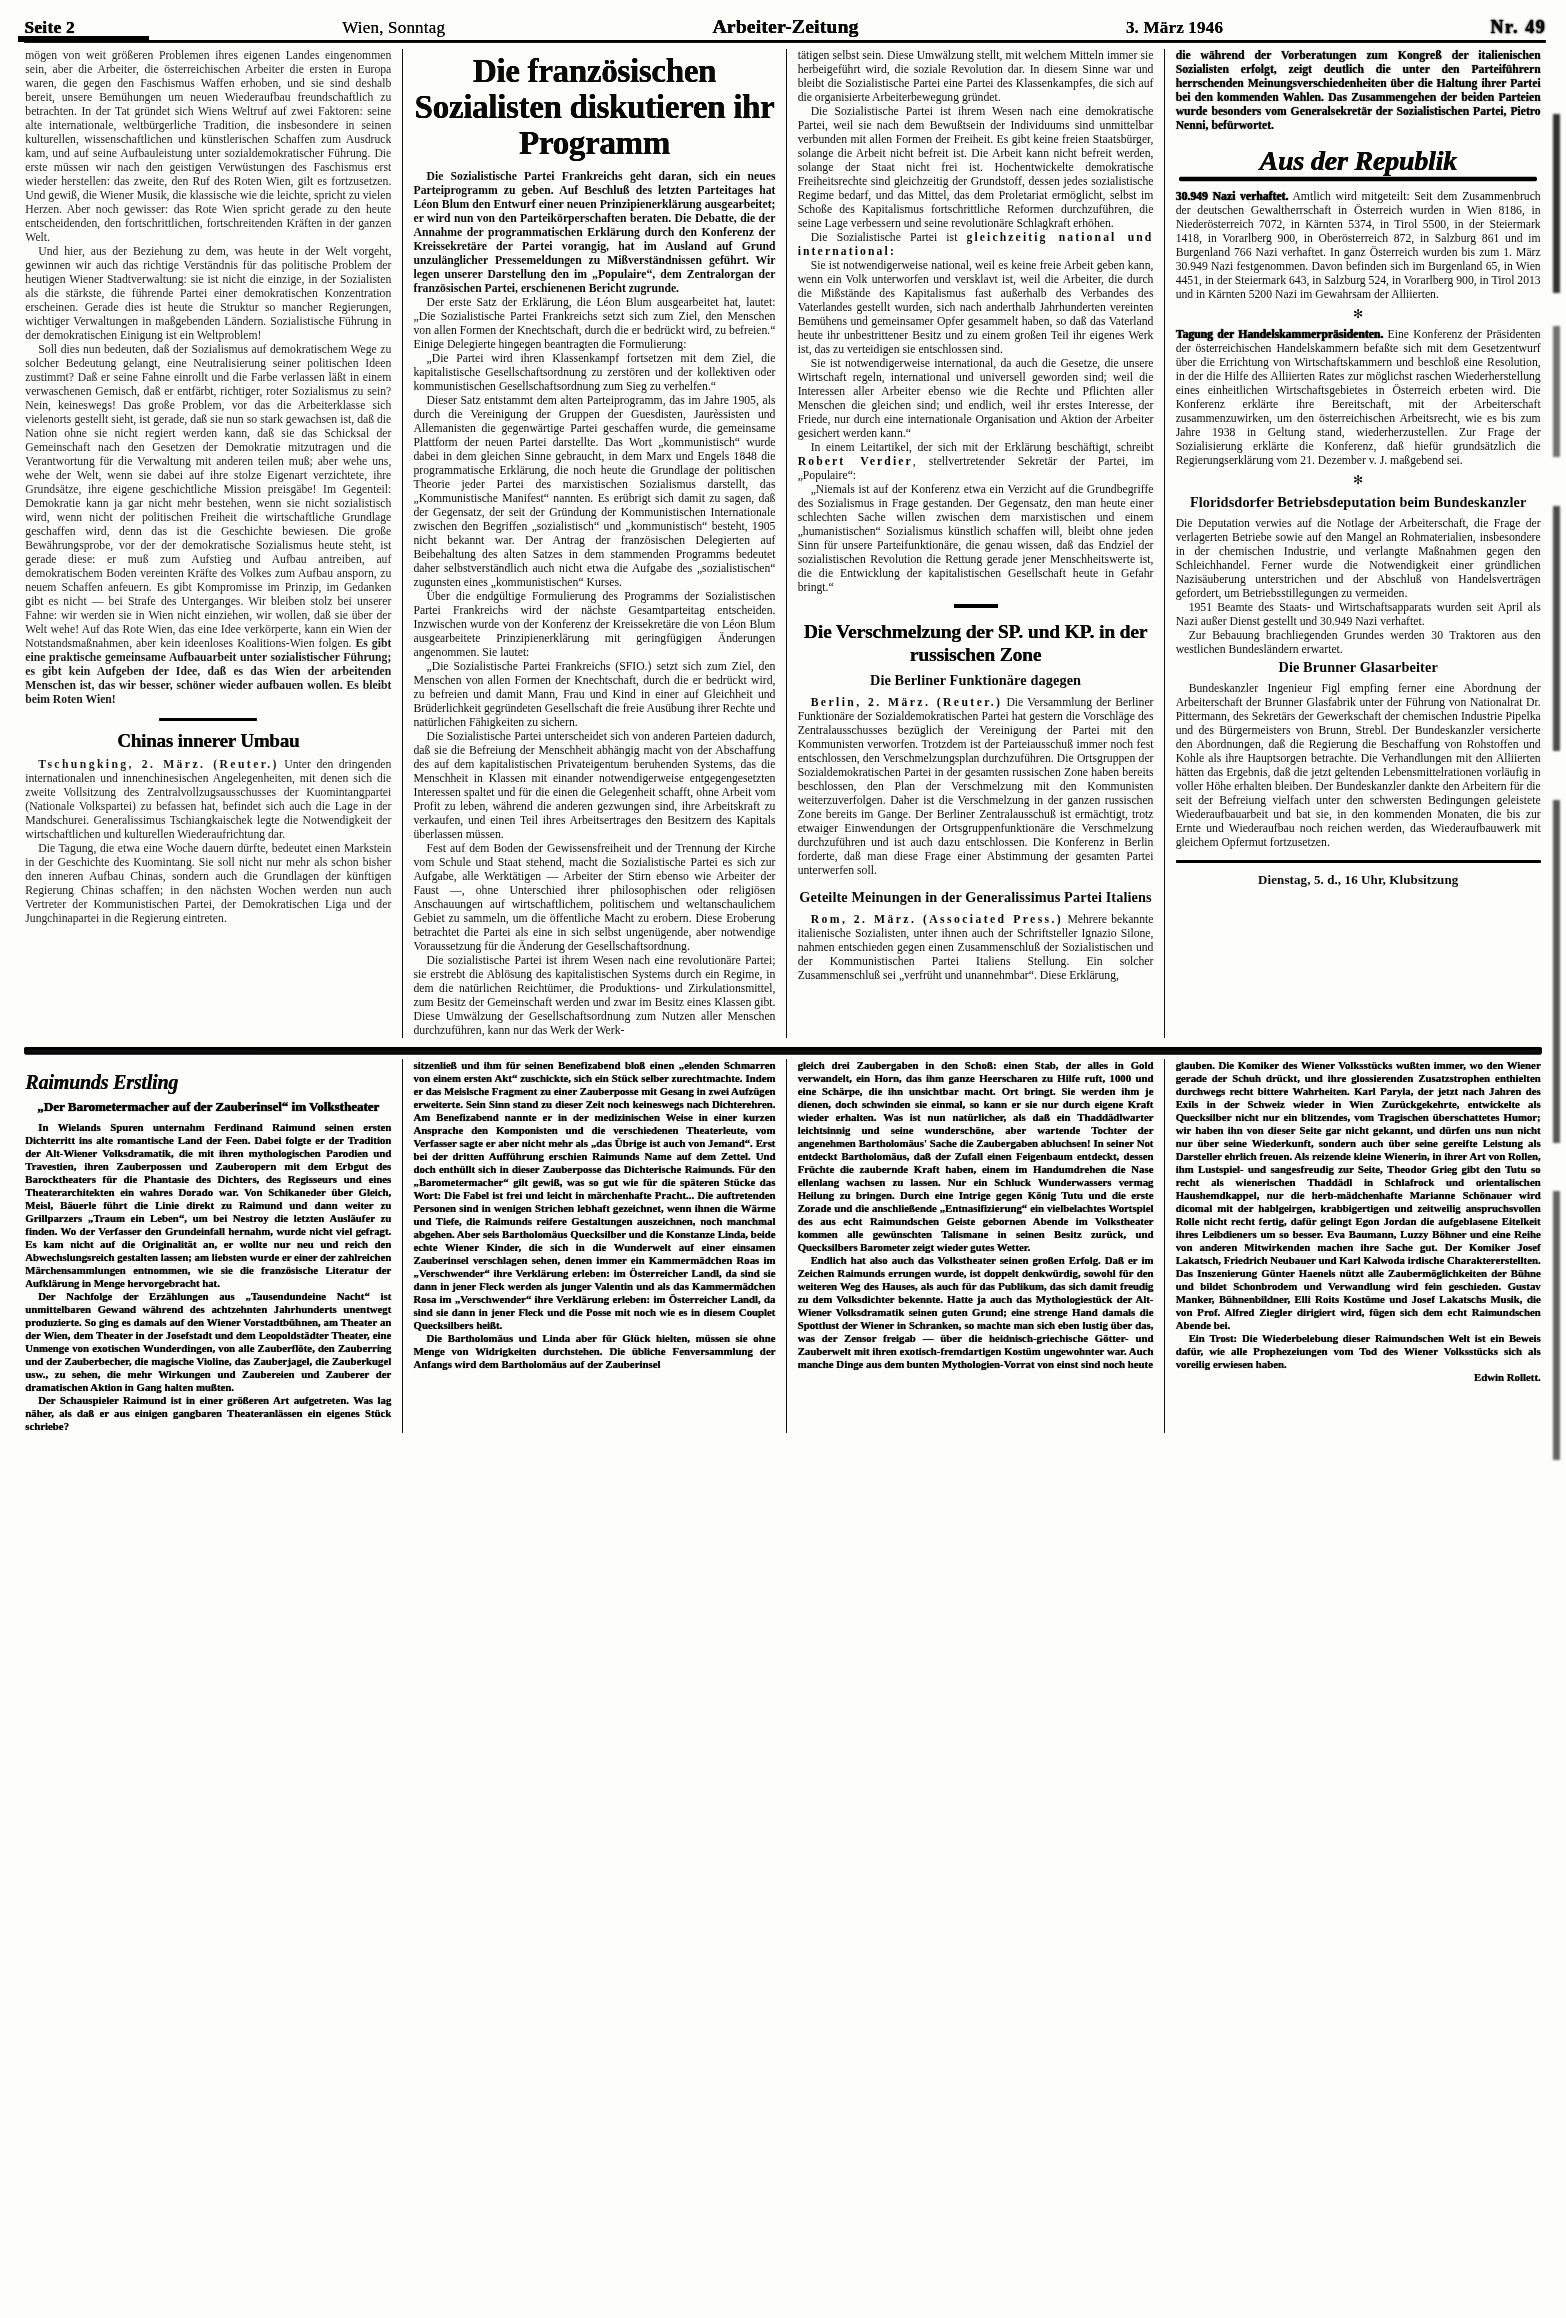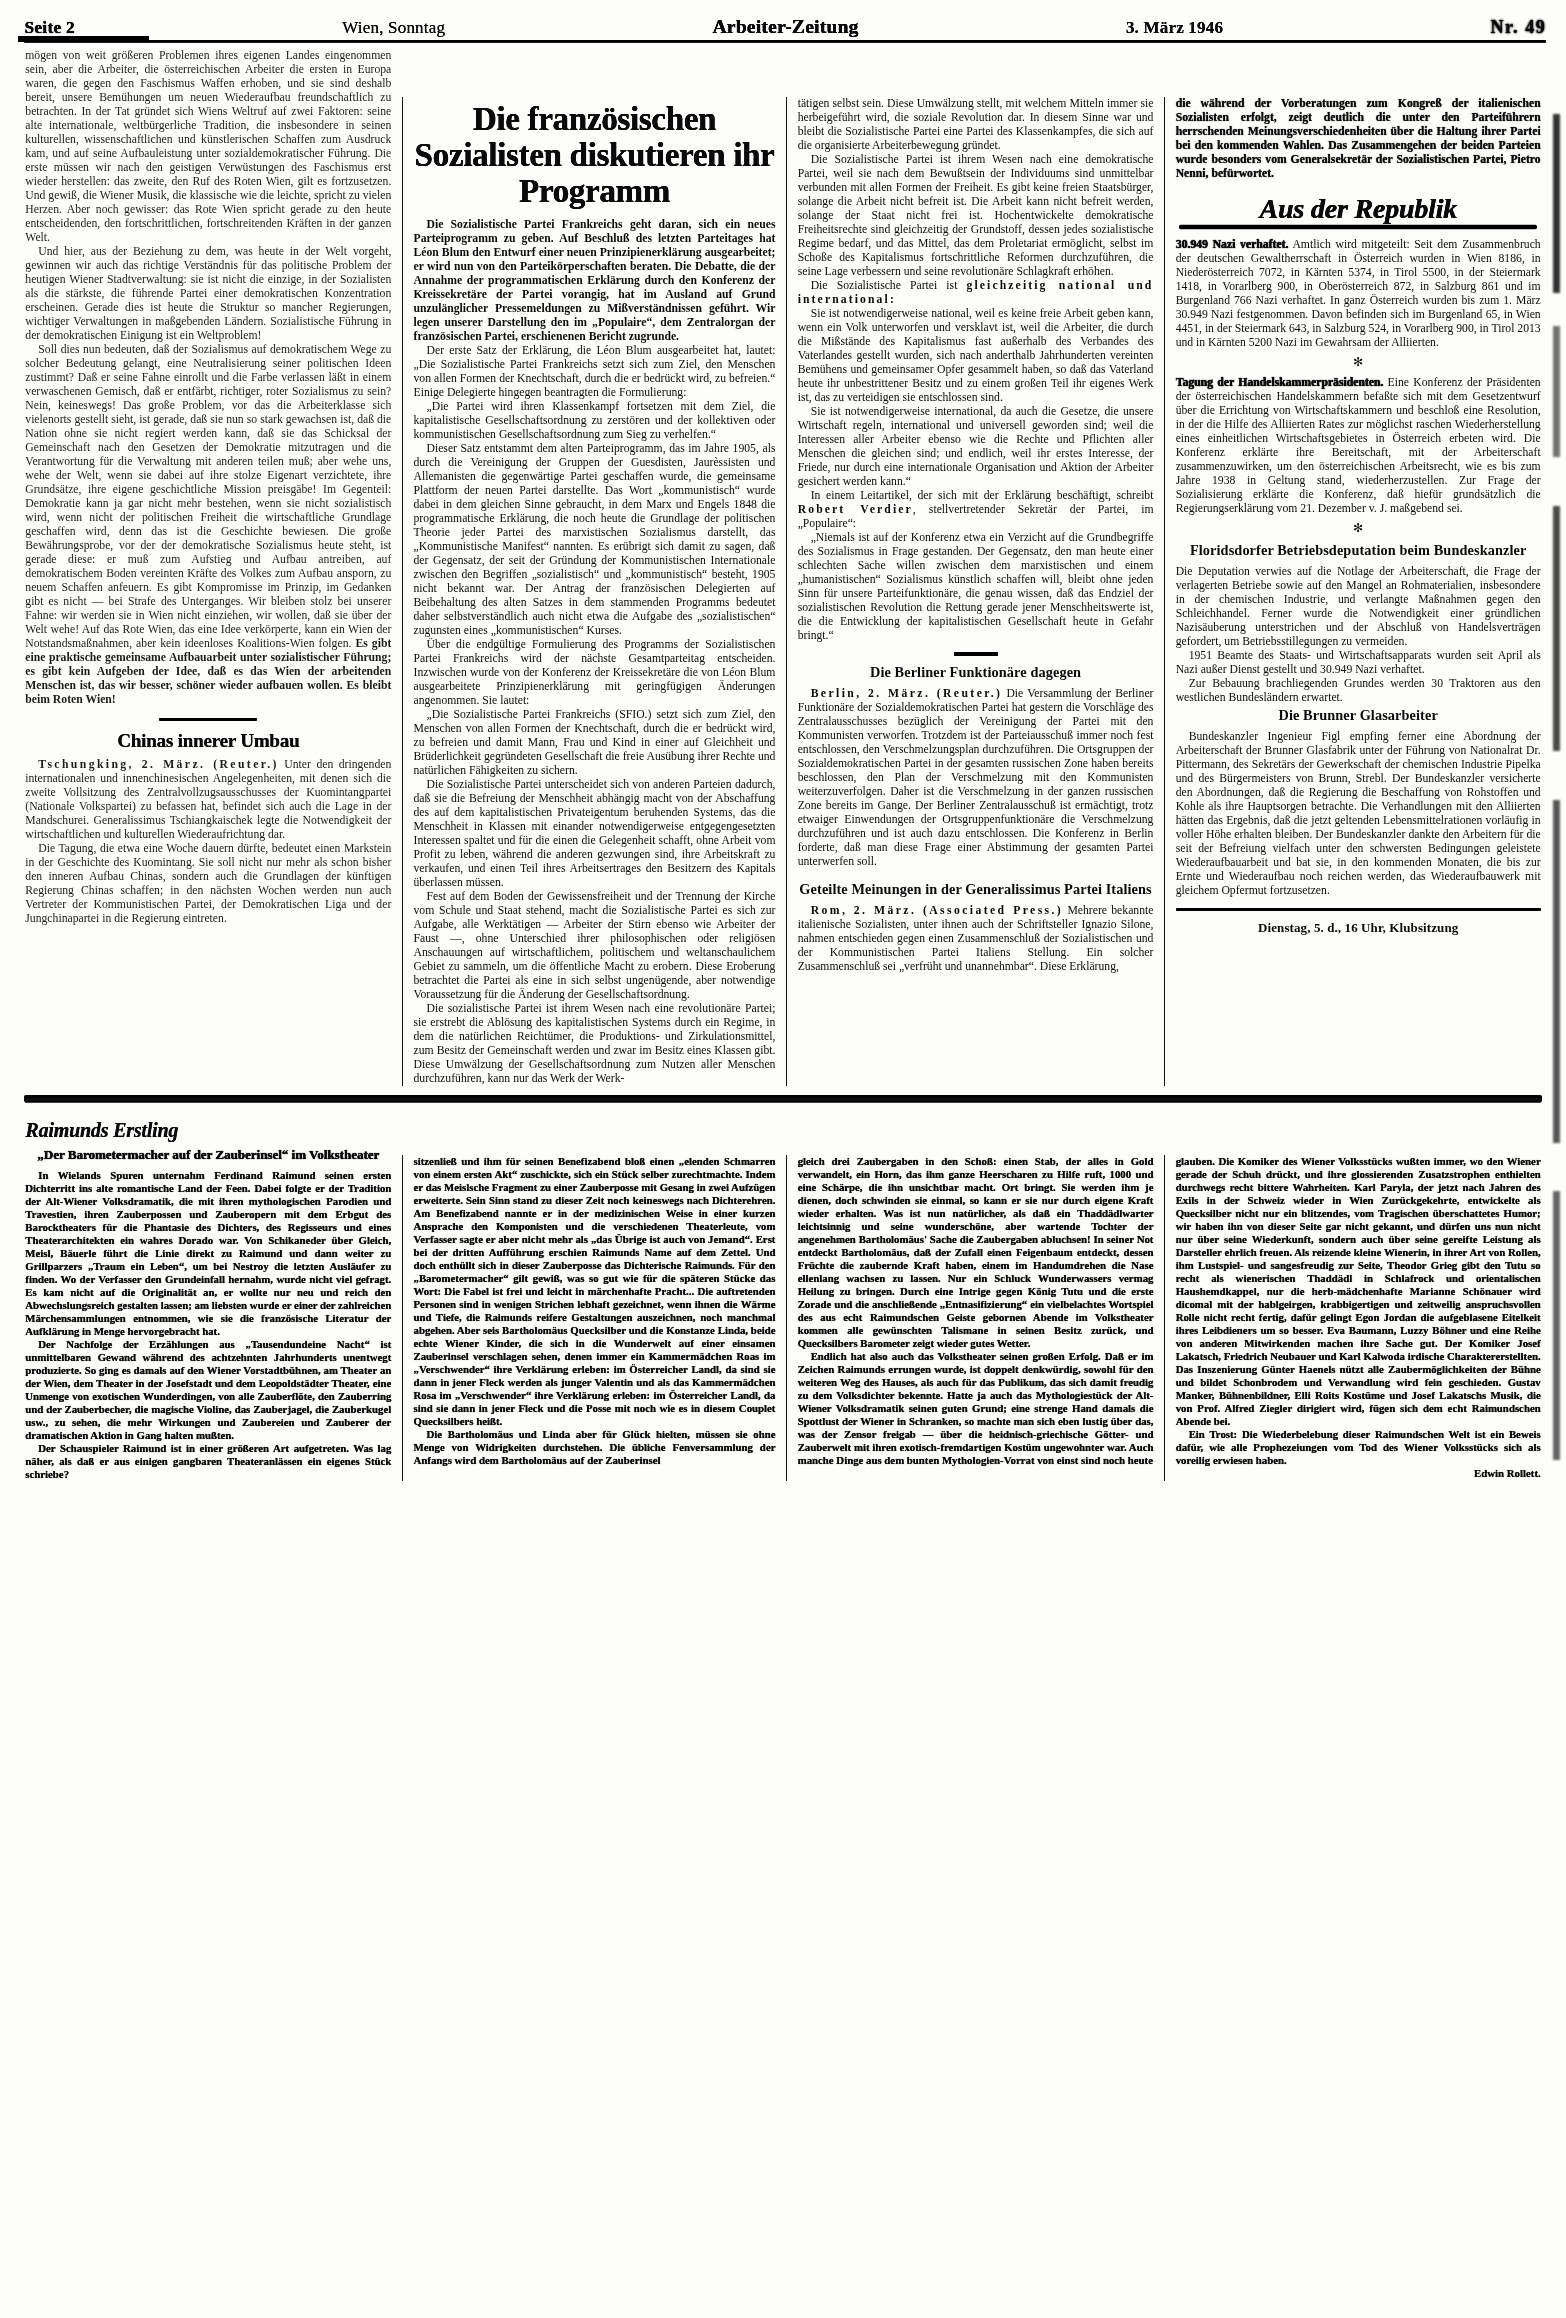--- a/index.html
+++ b/index.html
@@ -78,21 +78,21 @@
 
   
   .grid{
     display:flex;
     margin-top:6.5px;
   }
   .col{
     box-sizing:border-box;
     position:relative;
   }
-  .col + .col{ border-left:1.6px solid #111;margin-top:48px; }
+  .col + .col{ border-left:1.6px solid #111; }
   .colpad{ padding:0 10.6px; }
   .c1{ width:25.2%; }
   .c2{ width:25.0%; }
   .c3{ width:24.6%; }
   .c4{ width:25.2%; }
 
   
   p{
     margin:0 0 0 0;
     font-size:11.7px;
@@ -318,20 +318,21 @@
       <p>tätigen selbst sein. Diese Umwälzung stellt, mit welchem Mitteln immer sie herbeigeführt wird, die soziale Revolution dar. In diesem Sinne war und bleibt die Sozialistische Partei eine Partei des Klassenkampfes, die sich auf die organisierte Arbeiterbewegung gründet.</p>
       <p>Die Sozialistische Partei ist ihrem Wesen nach eine demokratische Partei, weil sie nach dem Bewußtsein der Individuums sind unmittelbar verbunden mit allen Formen der Freiheit. Es gibt keine freien Staatsbürger, solange die Arbeit nicht befreit ist. Die Arbeit kann nicht befreit werden, solange der Staat nicht frei ist. Hochentwickelte demokratische Freiheitsrechte sind gleichzeitig der Grundstoff, dessen jedes sozialistische Regime bedarf, und das Mittel, das dem Proletariat ermöglicht, selbst im Schoße des Kapitalismus fortschrittliche Reformen durchzuführen, die seine Lage verbessern und seine revolutionäre Schlagkraft erhöhen.</p>
       <p>Die Sozialistische Partei ist <b class="spb">gleichzeitig national und international:</b></p>
       <p>Sie ist notwendigerweise national, weil es keine freie Arbeit geben kann, wenn ein Volk unterworfen und versklavt ist, weil die Arbeiter, die durch die Mißstände des Kapitalismus fast außerhalb des Verbandes des Vaterlandes gestellt wurden, sich nach anderthalb Jahrhunderten vereinten Bemühens und gemeinsamer Opfer gesammelt haben, so daß das Vaterland heute ihr unbestrittener Besitz und zu einem großen Teil ihr eigenes Werk ist, das zu verteidigen sie entschlossen sind.</p>
       <p>Sie ist notwendigerweise international, da auch die Gesetze, die unsere Wirtschaft regeln, international und universell geworden sind; weil die Interessen aller Arbeiter ebenso wie die Rechte und Pflichten aller Menschen die gleichen sind; und endlich, weil ihr erstes Interesse, der Friede, nur durch eine internationale Organisation und Aktion der Arbeiter gesichert werden kann.“</p>
       <p>In einem Leitartikel, der sich mit der Erklärung beschäftigt, schreibt <b class="spb">Robert Verdier</b>, stellvertretender Sekretär der Partei, im „Populaire“:</p>
       <p>„Niemals ist auf der Konferenz etwa ein Verzicht auf die Grundbegriffe des Sozialismus in Frage gestanden. Der Gegensatz, den man heute einer schlechten Sache willen zwischen dem marxistischen und einem „humanistischen“ Sozialismus künstlich schaffen will, bleibt ohne jeden Sinn für unsere Parteifunktionäre, die genau wissen, daß das Endziel der sozialistischen Revolution die Rettung gerade jener Menschheitswerte ist, die die Entwicklung der kapitalistischen Gesellschaft heute in Gefahr bringt.“</p>
 
       <div class="rule-tiny"></div>
 
+      <div class="hl-sub">Die Verschmelzung der SP. und KP. in der russischen Zone</div>
       <div class="hl-sub2">Die Berliner Funktionäre dagegen</div>
 
       <p class="lead">
         <b class="spk">Berlin, 2. März. (Reuter.)</b>
         <span>Die Versammlung der Berliner Funktionäre der Sozialdemokratischen Partei hat gestern die Vorschläge des Zentralausschusses bezüglich der Vereinigung der Partei mit den Kommunisten verworfen. Trotzdem ist der Parteiausschuß immer noch fest entschlossen, den Verschmelzungsplan durchzuführen. Die Ortsgruppen der Sozialdemokratischen Partei in der gesamten russischen Zone haben bereits beschlossen, den Plan der Verschmelzung mit den Kommunisten weiterzuverfolgen. Daher ist die Verschmelzung in der ganzen russischen Zone bereits im Gange. Der Berliner Zentralausschuß ist ermächtigt, trotz etwaiger Einwendungen der Ortsgruppenfunktionäre die Verschmelzung durchzuführen und ist auch dazu entschlossen. Die Konferenz in Berlin forderte, daß man diese Frage einer Abstimmung der gesamten Partei unterwerfen soll.</span>
       </p>
 
       <div class="hl-sub2" style="margin-top:11.4px">Geteilte Meinungen in der Generalissimus Partei Italiens</div>
 
       <p class="lead">

